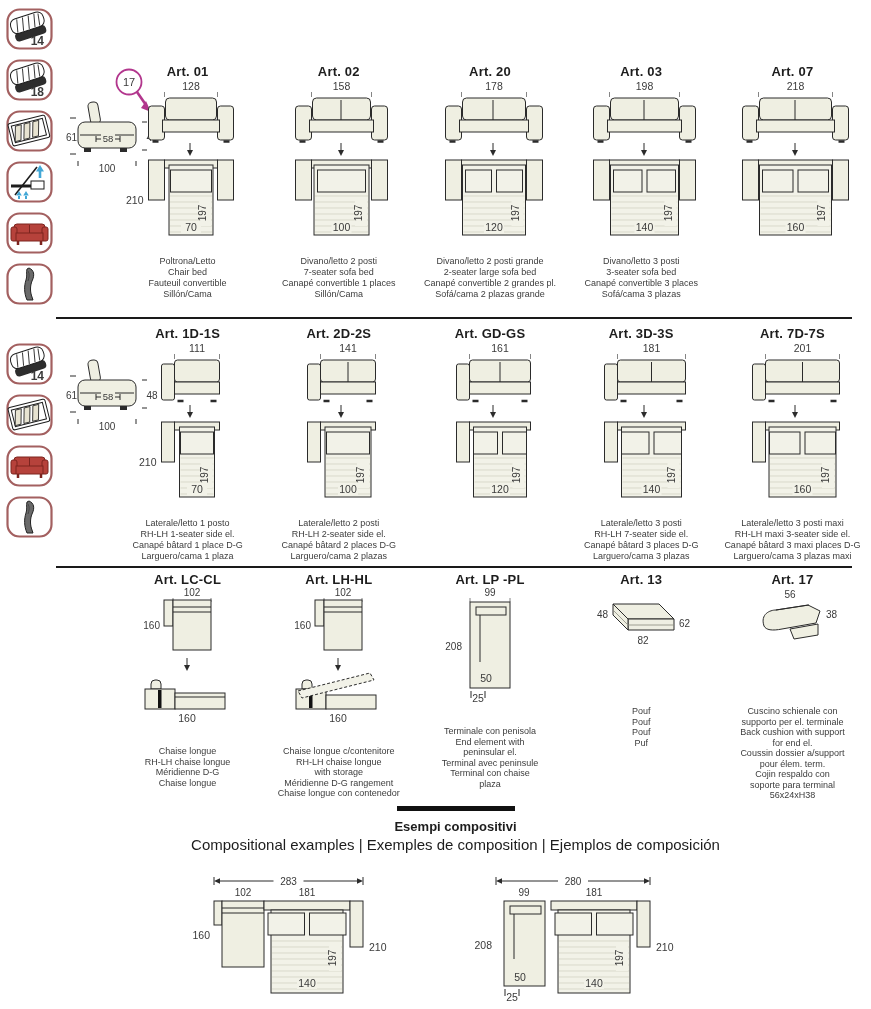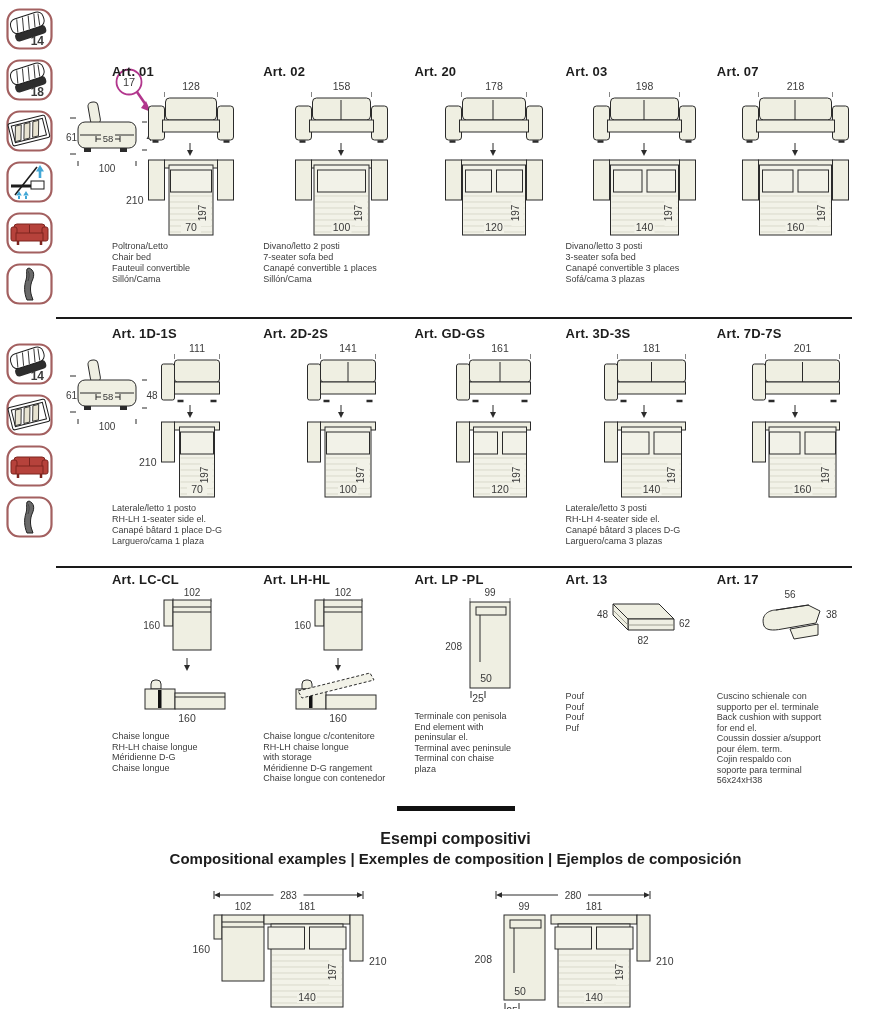--- a/index.html
+++ b/index.html
@@ -11,32 +11,32 @@
 #sidebar-mid{left:6px;top:343px}
 .icon-box{width:47px;height:42px}
 .sideview{position:absolute;left:58px}
 #sideview-1{top:94px}
 #sideview-2{top:352px}
 #callout-17{position:absolute;left:112px;top:66px}
 .row{position:absolute;left:112px;width:756px;display:flex}
 #row-1{top:64px}
 #row-2{top:326px}
 #row-3{top:572px}
-.cell{flex:1 1 0;text-align:left;min-width:0}
+.cell{flex:1 1 0;text-align:center;min-width:0}
 .cell svg{display:block;margin:0 auto}
 .cell-title{font-size:13px;font-weight:bold;color:#1d1d1d;letter-spacing:.2px;height:16px}
-.cell-desc{margin-top:3px;font-size:9px;line-height:11px;color:#3c3c3c}
+.cell-desc{margin-top:18px;font-size:9px;line-height:11px;color:#3c3c3c}
 #row-3 .cell-desc{line-height:10.5px}
 .divider{position:absolute;left:56px;width:796px;height:2px;background:#1a1a1a}
 #divider-1{top:317px}
 #divider-2{top:566px}
 .examples{position:absolute;left:40px;top:806px;width:831px;text-align:center}
 .ex-bar{width:118px;height:5px;background:#111;margin:0 auto}
-.ex-title{margin-top:19px;font-size:16px;font-weight:bold;color:#1d1d1d}
-.ex-sub{margin-top:2px;font-size:15px;font-weight:bold;color:#1d1d1d}
+.ex-title{margin-top:8px;font-size:13px;font-weight:bold;color:#1d1d1d}
+.ex-sub{margin-top:2px;font-size:15px;font-weight:normal;color:#1d1d1d}
 .comps{margin-top:16px;display:flex;justify-content:center;gap:28px}
 svg text{font-family:"Liberation Sans",sans-serif;fill:#3a3a3a}
 </style>
 </head>
 <body>
 
 <div class="page">
   <div class="sidebar" id="sidebar-top">
       <div class="icon-box"><svg width="47" height="42" viewBox="0 0 47 42">
           <rect x="1.5" y="1.5" width="44" height="39" rx="12" fill="#fff" stroke="#a36060" stroke-width="2.2"></rect>
@@ -265,20 +265,26 @@
           <path d="M48.5,140 H109.5" stroke="#d9d9cb" stroke-width="1" fill="none"></path>
           <path d="M48.5,146 H109.5" stroke="#d9d9cb" stroke-width="1" fill="none"></path>
           <path d="M48.5,152 H109.5" stroke="#d9d9cb" stroke-width="1" fill="none"></path>
           <rect x="50.5" y="90" width="26" height="22" fill="#f2f2e8" stroke="#2b2b2b"></rect>
           <rect x="81.5" y="90" width="26" height="22" fill="#f2f2e8" stroke="#2b2b2b"></rect>
           <rect x="96.5" y="120" width="12" height="26" fill="#f2f2e8"></rect>
           <text x="103.5" y="133" font-size="10" text-anchor="middle" transform="rotate(-90 103.5 133)" fill="#3a3a3a">197</text>
           <rect x="69" y="142" width="20" height="11" fill="#f2f2e8"></rect>
           <text x="79" y="151" font-size="10.5" text-anchor="middle" fill="#3a3a3a">120</text>
         </svg>
+        <div class="cell-desc">
+          <div>Divano/letto 2 posti grande</div>
+          <div>2-seater large sofa bed</div>
+          <div>Canapé convertible 2 grandes pl.</div>
+          <div>Sofá/cama 2 plazas grande</div>
+        </div>
       </div>
       <div class="cell">
         <div class="cell-title">Art. 03</div>
         <svg width="151" height="158" viewBox="0 0 151 158">
           <text x="78.5" y="10" font-size="10.5" text-anchor="middle" fill="#3a3a3a">198</text>
           <path d="M43.5,12 v5 M113.5,12 v5" stroke="#666" stroke-width=".8" fill="none"></path>
           <rect x="27.5" y="26" width="16" height="34" rx="3" stroke="#2b2b2b" stroke-width="1" fill="#efefe2"></rect>
           <rect x="113.5" y="26" width="16" height="34" rx="3" stroke="#2b2b2b" stroke-width="1" fill="#efefe2"></rect>
           <rect x="44.5" y="18" width="68" height="22" rx="4" stroke="#2b2b2b" stroke-width="1" fill="#efefe2"></rect>
           <path d="M78,20 V40" stroke="#2b2b2b" stroke-width="1" fill="none"></path>
@@ -402,20 +408,26 @@
           <path d="M63,134 H107" stroke="#d9d9cb" stroke-width="1" fill="none"></path>
           <path d="M63,140 H107" stroke="#d9d9cb" stroke-width="1" fill="none"></path>
           <path d="M63,146 H107" stroke="#d9d9cb" stroke-width="1" fill="none"></path>
           <path d="M63,152 H107" stroke="#d9d9cb" stroke-width="1" fill="none"></path>
           <rect x="63.5" y="90" width="43" height="22" fill="#f2f2e8" stroke="#2b2b2b"></rect>
           <rect x="94" y="120" width="12" height="26" fill="#f2f2e8"></rect>
           <text x="101" y="133" font-size="10" text-anchor="middle" transform="rotate(-90 101 133)" fill="#3a3a3a">197</text>
           <rect x="75" y="142" width="20" height="11" fill="#f2f2e8"></rect>
           <text x="85" y="151" font-size="10.5" text-anchor="middle" fill="#3a3a3a">100</text>
         </svg>
+        <div class="cell-desc">
+          <div>Laterale/letto 2 posti</div>
+          <div>RH-LH 2-seater side el.</div>
+          <div>Canapé bâtard 2 places D-G</div>
+          <div>Larguero/cama 2 plazas</div>
+        </div>
       </div>
       <div class="cell">
         <div class="cell-title">Art. GD-GS</div>
         <svg width="151" height="158" viewBox="0 0 151 158">
           <text x="85" y="10" font-size="10.5" text-anchor="middle" fill="#3a3a3a">161</text>
           <path d="M54.5,12 v5 M115.5,12 v5" stroke="#666" stroke-width=".8" fill="none"></path>
           <rect x="41.5" y="22" width="13" height="36" rx="2" stroke="#2b2b2b" stroke-width="1" fill="#efefe2"></rect>
           <rect x="54.5" y="18" width="61" height="22" rx="3" stroke="#2b2b2b" stroke-width="1" fill="#efefe2"></rect>
           <path d="M85,20 V40" stroke="#2b2b2b" stroke-width="1" fill="none"></path>
           <rect x="54.5" y="40" width="61" height="12" stroke="#2b2b2b" stroke-width="1" fill="#efefe2"></rect>
@@ -464,21 +476,21 @@
           <path d="M56.5,152 H114.5" stroke="#d9d9cb" stroke-width="1" fill="none"></path>
           <rect x="55.5" y="90" width="27.5" height="22" fill="#f2f2e8" stroke="#2b2b2b"></rect>
           <rect x="88" y="90" width="27.5" height="22" fill="#f2f2e8" stroke="#2b2b2b"></rect>
           <rect x="101.5" y="120" width="12" height="26" fill="#f2f2e8"></rect>
           <text x="108.5" y="133" font-size="10" text-anchor="middle" transform="rotate(-90 108.5 133)" fill="#3a3a3a">197</text>
           <rect x="75.5" y="142" width="20" height="11" fill="#f2f2e8"></rect>
           <text x="85.5" y="151" font-size="10.5" text-anchor="middle" fill="#3a3a3a">140</text>
         </svg>
         <div class="cell-desc">
           <div>Laterale/letto 3 posti</div>
-          <div>RH-LH 4-seater side el.</div>
+          <div>RH-LH 7-seater side el.</div>
           <div>Canapé bâtard 3 places D-G</div>
           <div>Larguero/cama 3 plazas</div>
         </div>
       </div>
       <div class="cell">
         <div class="cell-title">Art. 7D-7S</div>
         <svg width="151" height="158" viewBox="0 0 151 158">
           <text x="85.5" y="10" font-size="10.5" text-anchor="middle" fill="#3a3a3a">201</text>
           <path d="M48.5,12 v5 M122.5,12 v5" stroke="#666" stroke-width=".8" fill="none"></path>
           <rect x="35.5" y="22" width="13" height="36" rx="2" stroke="#2b2b2b" stroke-width="1" fill="#efefe2"></rect>
@@ -498,20 +510,26 @@
           <path d="M53,140 H118" stroke="#d9d9cb" stroke-width="1" fill="none"></path>
           <path d="M53,146 H118" stroke="#d9d9cb" stroke-width="1" fill="none"></path>
           <path d="M53,152 H118" stroke="#d9d9cb" stroke-width="1" fill="none"></path>
           <rect x="52.5" y="90" width="30.5" height="22" fill="#f2f2e8" stroke="#2b2b2b"></rect>
           <rect x="88" y="90" width="30.5" height="22" fill="#f2f2e8" stroke="#2b2b2b"></rect>
           <rect x="105" y="120" width="12" height="26" fill="#f2f2e8"></rect>
           <text x="112" y="133" font-size="10" text-anchor="middle" transform="rotate(-90 112 133)" fill="#3a3a3a">197</text>
           <rect x="75.5" y="142" width="20" height="11" fill="#f2f2e8"></rect>
           <text x="85.5" y="151" font-size="10.5" text-anchor="middle" fill="#3a3a3a">160</text>
         </svg>
+        <div class="cell-desc">
+          <div>Laterale/letto 3 posti maxi</div>
+          <div>RH-LH maxi 3-seater side el.</div>
+          <div>Canapé bâtard 3 maxi places D-G</div>
+          <div>Larguero/cama 3 plazas maxi</div>
+        </div>
       </div>
     </div>
   <div class="divider" id="divider-2"></div>
   <div class="row" id="row-3">
       <div class="cell">
         <div class="cell-title">Art. LC-CL</div>
         <svg width="151" height="140" viewBox="0 0 151 140">
           <text x="80" y="8" font-size="10" text-anchor="middle" fill="#3a3a3a">102</text>
           <path d="M61,10 v4 M99,10 v4" stroke="#666" stroke-width=".8" fill="none"></path>
           <rect x="52" y="12" width="9" height="26" stroke="#2b2b2b" stroke-width="1" fill="#efefe2"></rect>

